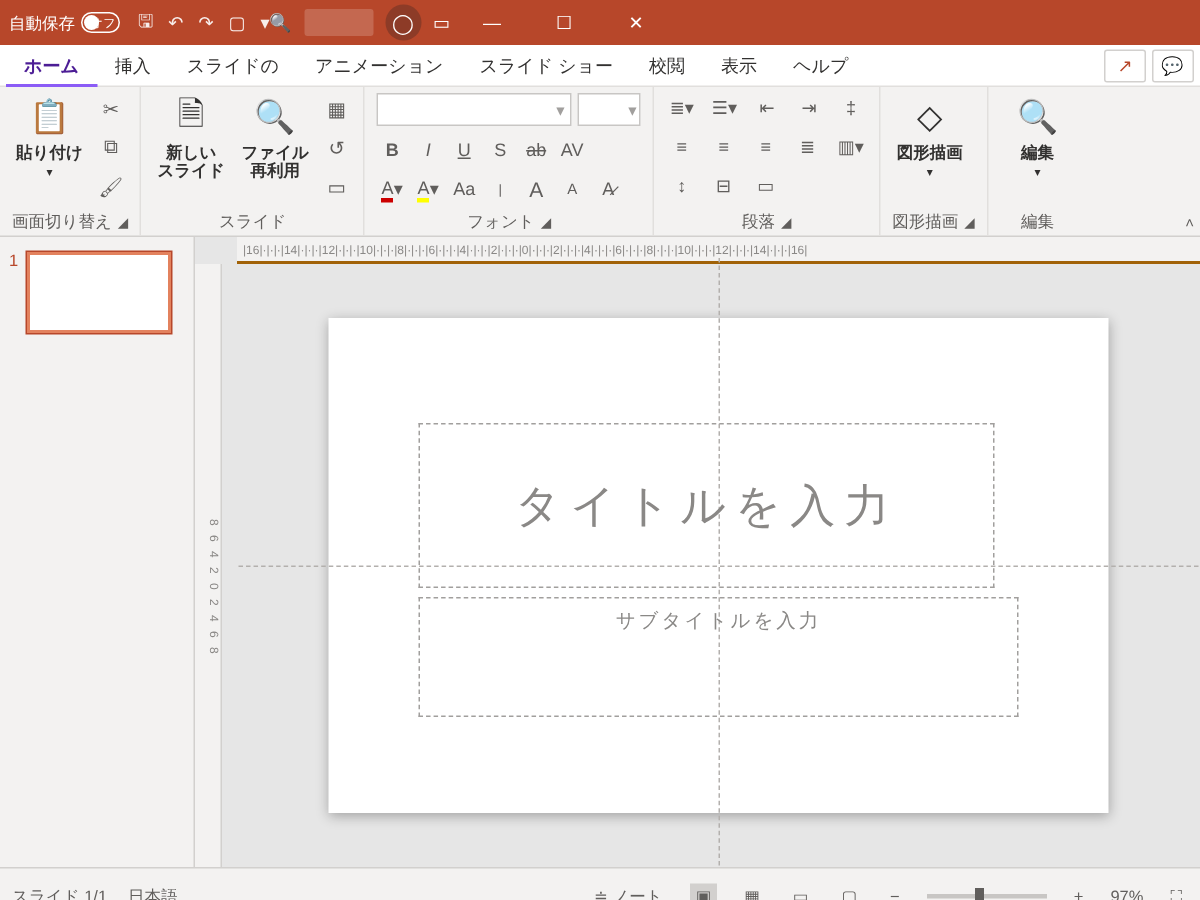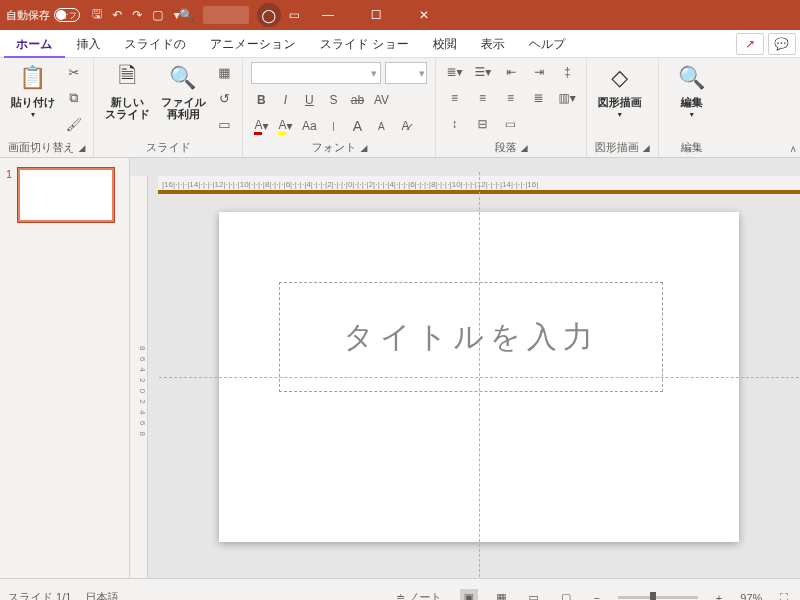--- a/index.html
+++ b/index.html
@@ -53,21 +53,21 @@
 .collapse-caret { position: absolute; right: 4px; bottom: 2px; font-size: 10px; color: #605e5c; cursor: pointer; }
 
 
 .workarea { display: flex; height: 420px; background: #e6e6e6; }
 .thumbs { width: 130px; background: #f3f2f1; border-right: 1px solid #d2d0ce; padding: 10px 6px; }
 .thumb-wrap { display: flex; gap: 6px; }
 .thumb-num { font-size: 11px; color: #B7472A; }
 .thumb { width: 96px; height: 54px; background: #fff; border: 2px solid #E3825E; box-shadow: 0 0 0 1px #B7472A; }
 
 .editor { flex: 1; position: relative; background: #e6e6e6; overflow: hidden; }
-.ruler-h { position: absolute; top: 18px; left: 28px; right: 0; height: 18px; background: #f3f2f1; border-bottom: 4px solid #a16207; font-size: 8px; color: #8a8886; overflow: hidden; white-space: nowrap; letter-spacing: 0; padding-left: 4px; line-height: 18px; }
+.ruler-h { position: absolute; top: 0; left: 28px; right: 0; height: 18px; background: #f3f2f1; border-bottom: 2px solid #a16207; font-size: 8px; color: #8a8886; overflow: hidden; white-space: nowrap; letter-spacing: 0; padding-left: 4px; line-height: 18px; }
 .ruler-v { position: absolute; top: 18px; left: 0; width: 18px; bottom: 0; background: #f3f2f1; border-right: 1px solid #d2d0ce; font-size: 8px; color: #8a8886; writing-mode: vertical-rl; text-align: center; padding-top: 30px; letter-spacing: 2px; }
 .canvas-wrap { position: absolute; top: 18px; left: 28px; right: 0; bottom: 0; display: flex; align-items: center; justify-content: center; }
 .slide { width: 520px; height: 330px; background: #fff; box-shadow: 0 2px 8px rgba(0,0,0,.3); position: relative; }
 .guide-h { position: absolute; left: -60px; right: -60px; top: 50%; border-top: 1px dashed #b3b0ad; }
 .guide-v { position: absolute; top: -40px; bottom: -40px; left: 50%; border-left: 1px dashed #b3b0ad; }
 .ph { position: absolute; border: 1px dashed #a19f9d; display: flex; align-items: center; justify-content: center; }
 .ph-title { top: 70px; left: 60px; right: 76px; height: 110px; font-size: 30px; color: #8a8886; font-family: "Yu Gothic Light","Meiryo"; letter-spacing: 6px; }
 .ph-sub { top: 186px; left: 60px; right: 60px; height: 80px; font-size: 13px; color: #8a8886; letter-spacing: 2px; align-items: flex-start; padding-top: 6px; }
 
 
@@ -268,20 +268,23 @@
   </div>
   <div class="editor">
     <div class="ruler-h">|16|·|·|·|14|·|·|·|12|·|·|·|10|·|·|·|8|·|·|·|6|·|·|·|4|·|·|·|2|·|·|·|0|·|·|·|2|·|·|·|4|·|·|·|6|·|·|·|8|·|·|·|10|·|·|·|12|·|·|·|14|·|·|·|16|</div>
     <div class="ruler-v">8 6 4 2 0 2 4 6 8</div>
     <div class="canvas-wrap">
       <div class="slide">
         <div class="guide-h"></div>
         <div class="guide-v"></div>
         <div class="ph ph-title">
             <span>タイトルを入力</span>
+          </div>
+        <div class="ph ph-sub">
+            <span>サブタイトルを入力</span>
           </div>
       </div>
     </div>
   </div>
 </div>
 
 <div class="status">
   <span>スライド 1/1</span>
   <span>日本語</span>
   <div class="spacer"></div>

